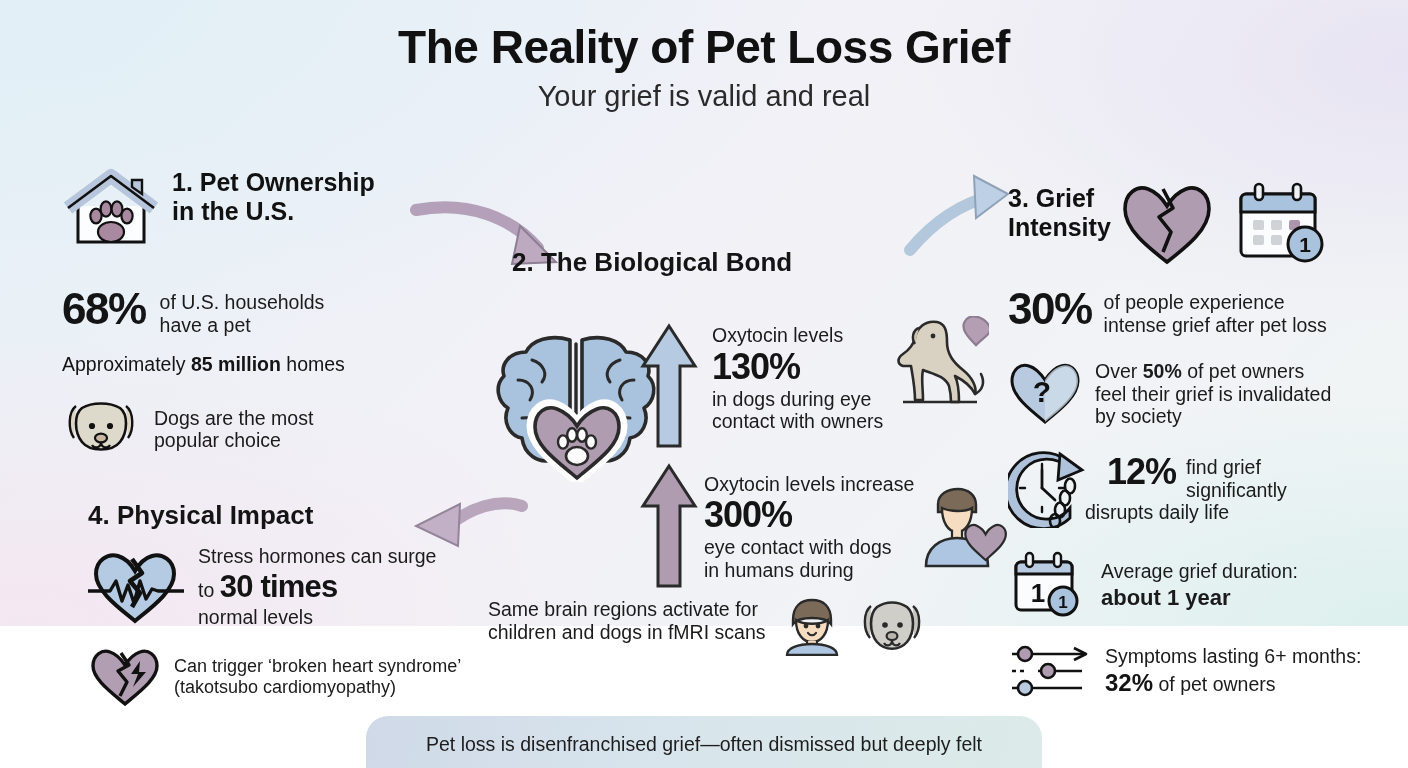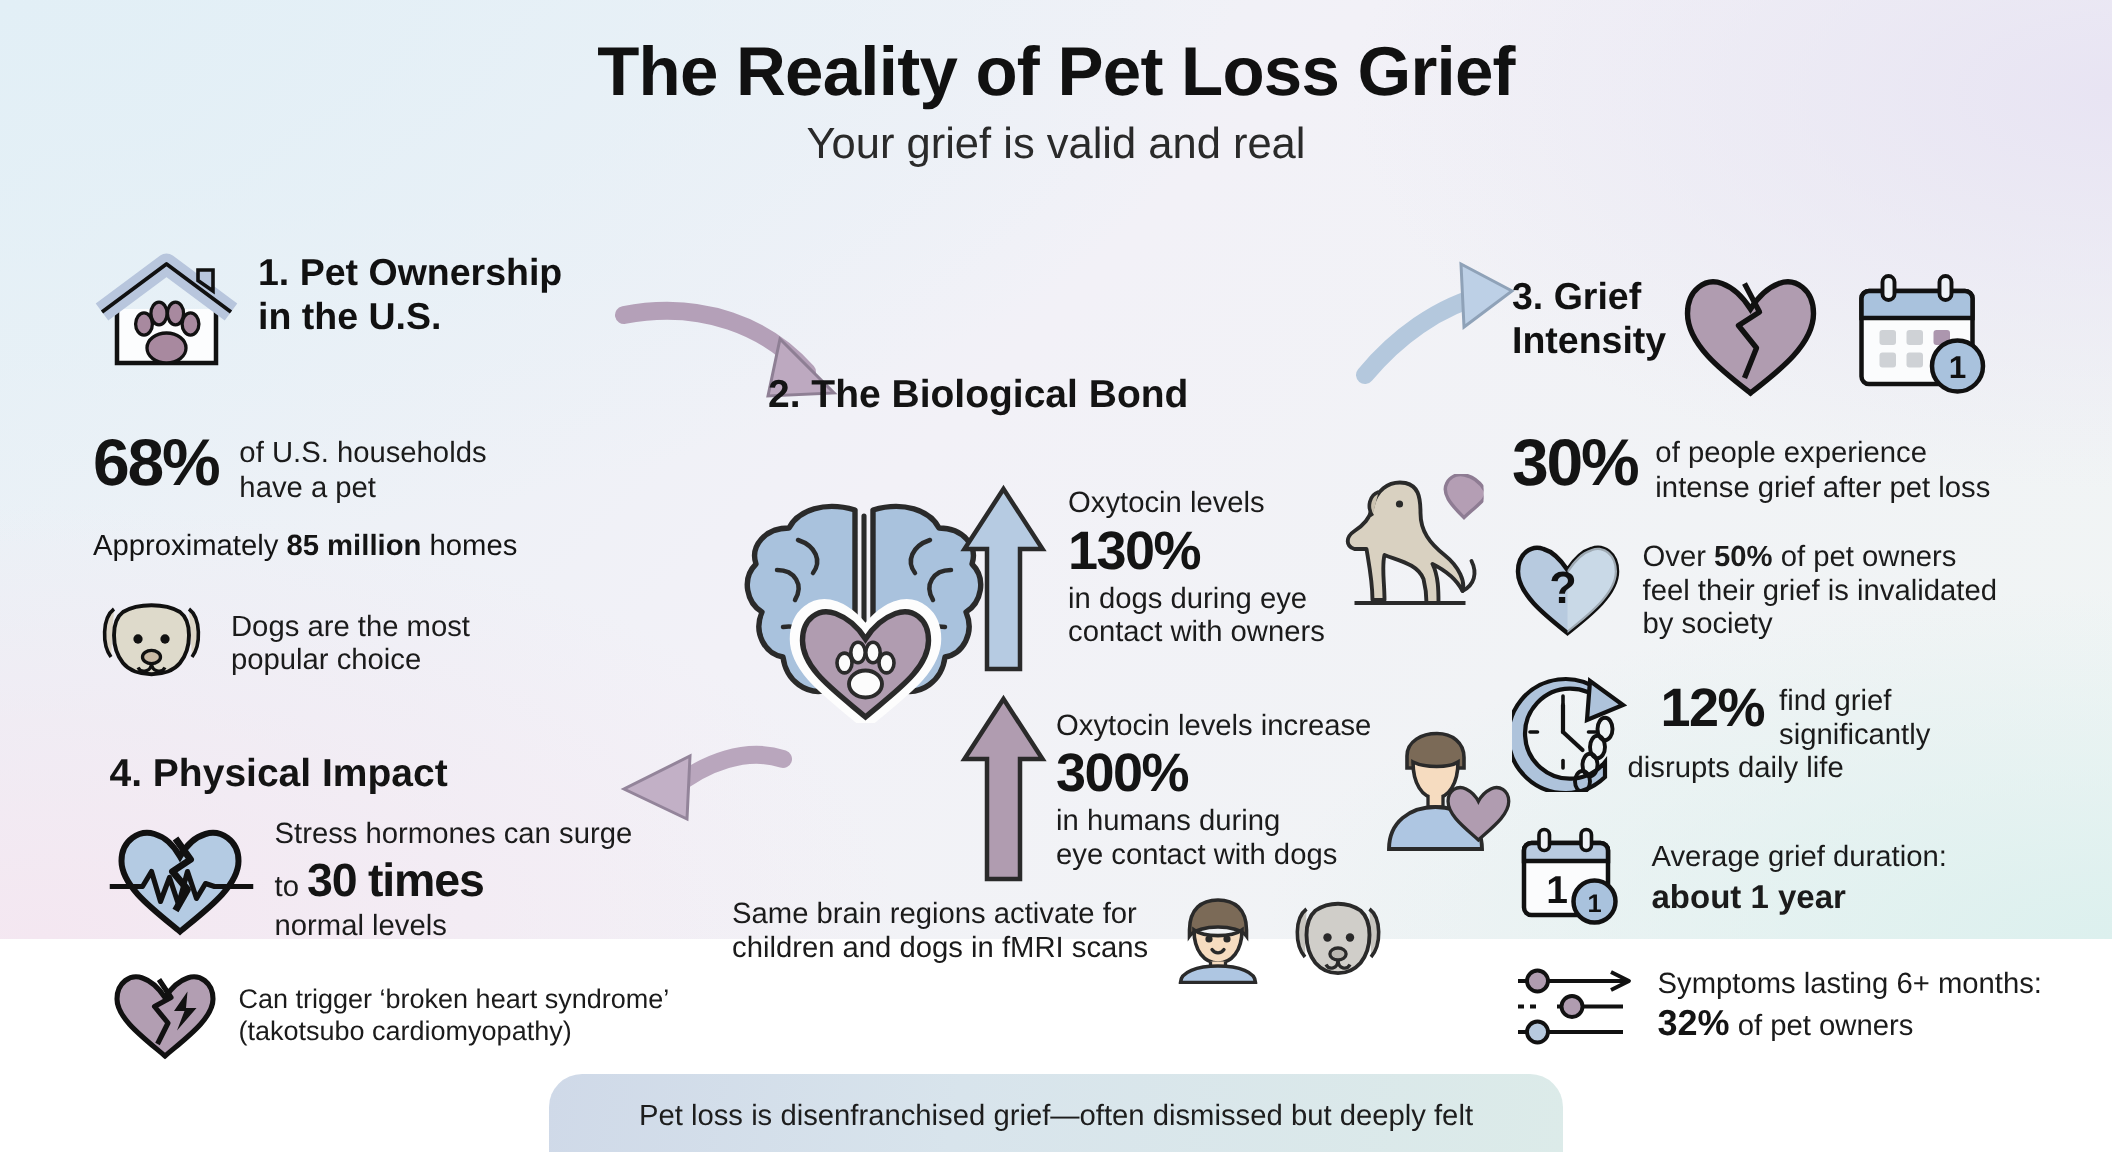--- a/index.html
+++ b/index.html
@@ -39,21 +39,21 @@
   .icon { flex: none; display: block; }
 
   
   #c1 { position: absolute; left: 62px; top: 168px; width: 420px; }
   #c1 .t1row { display: flex; align-items: flex-start; gap: 12px; }
   #c1 .pct-row { display: flex; align-items: flex-start; gap: 14px; margin-top: 38px; }
   #c1 .approx { margin-top: 17px; font-size: 19.5px; }
   #c1 .dogrow { display: flex; align-items: center; gap: 14px; margin-top: 22px; }
 
   
-  #c4 { position: absolute; left: 73px; top: 500px; width: 420px; }
+  #c4 { position: absolute; left: 88px; top: 500px; width: 420px; }
   #c4 .title { font-size: 26px; font-weight: bold; }
   #c4 .blk { display: flex; align-items: center; gap: 14px; margin-top: 14px; }
   #c4 .blk2 { display: flex; align-items: center; gap: 12px; margin-top: 18px; }
   #c4 .thirty { font-size: 31px; font-weight: bold; letter-spacing: -0.8px; }
 
   
   #c2title { position: absolute; left: 512px; top: 247px; font-size: 26px; font-weight: bold; }
   #brain { position: absolute; left: 492px; top: 332px; }
   #ox1 { position: absolute; left: 640px; top: 322px; display: flex; align-items: flex-start; gap: 14px; }
   #ox2 { position: absolute; left: 640px; top: 462px; display: flex; align-items: center; gap: 6px; }
@@ -232,22 +232,22 @@
     </svg>
   </div>
 
   <div id="ox2">
     <svg class="icon" width="58" height="128" viewBox="0 0 58 128">
       <path d="M29 4 L55 44 L40 44 L40 124 L18 124 L18 44 L3 44 Z" fill="#b09cb0" stroke="#2a2a2a" stroke-width="3"></path>
     </svg>
     <div style="padding-top:2px;">
       <div class="body-t">Oxytocin levels increase</div>
       <div class="big-sm" style="margin:2px 0 3px;">300%</div>
+      <div class="body-t">eye contact with dogs</div>
       <div class="body-t">in humans during</div>
-      <div class="body-t">eye contact with dogs</div>
     </div>
     <svg class="icon" width="92" height="84" viewBox="0 0 92 84" style="margin-left:-4px; margin-top:4px;">
       <path d="M22 18 C 22 8 32 3 42 3 C 52 3 60 9 60 19 L60 26 L22 26 Z" fill="#7b6a57" stroke="#2a2a2a" stroke-width="2.4"></path>
       <path d="M26 22 C 26 36 32 46 41 46 C 50 46 56 36 56 22 C 50 26 34 26 26 22 Z" fill="#f6dcc0" stroke="#2a2a2a" stroke-width="2.4"></path>
       <path d="M36 44 L36 52 L46 52 L46 44" fill="#f6dcc0" stroke="#2a2a2a" stroke-width="2.2"></path>
       <path d="M10 80 C 10 62 24 52 41 52 C 58 52 72 62 72 80 Z" fill="#aec6e2" stroke="#2a2a2a" stroke-width="2.6"></path>
       <path d="M70 78 C 60 69 48 60 48 50 C 48 42 55 38 61 41 C 65 43 68 46 70 50
                C 72 46 75 43 79 41 C 85 38 92 42 92 50 C 92 60 80 69 70 78 Z" fill="#b09cb0" stroke="#2a2a2a" stroke-width="2.4" transform="translate(-4,-18) scale(0.92) translate(10,22)"></path>
     </svg>
   </div>

